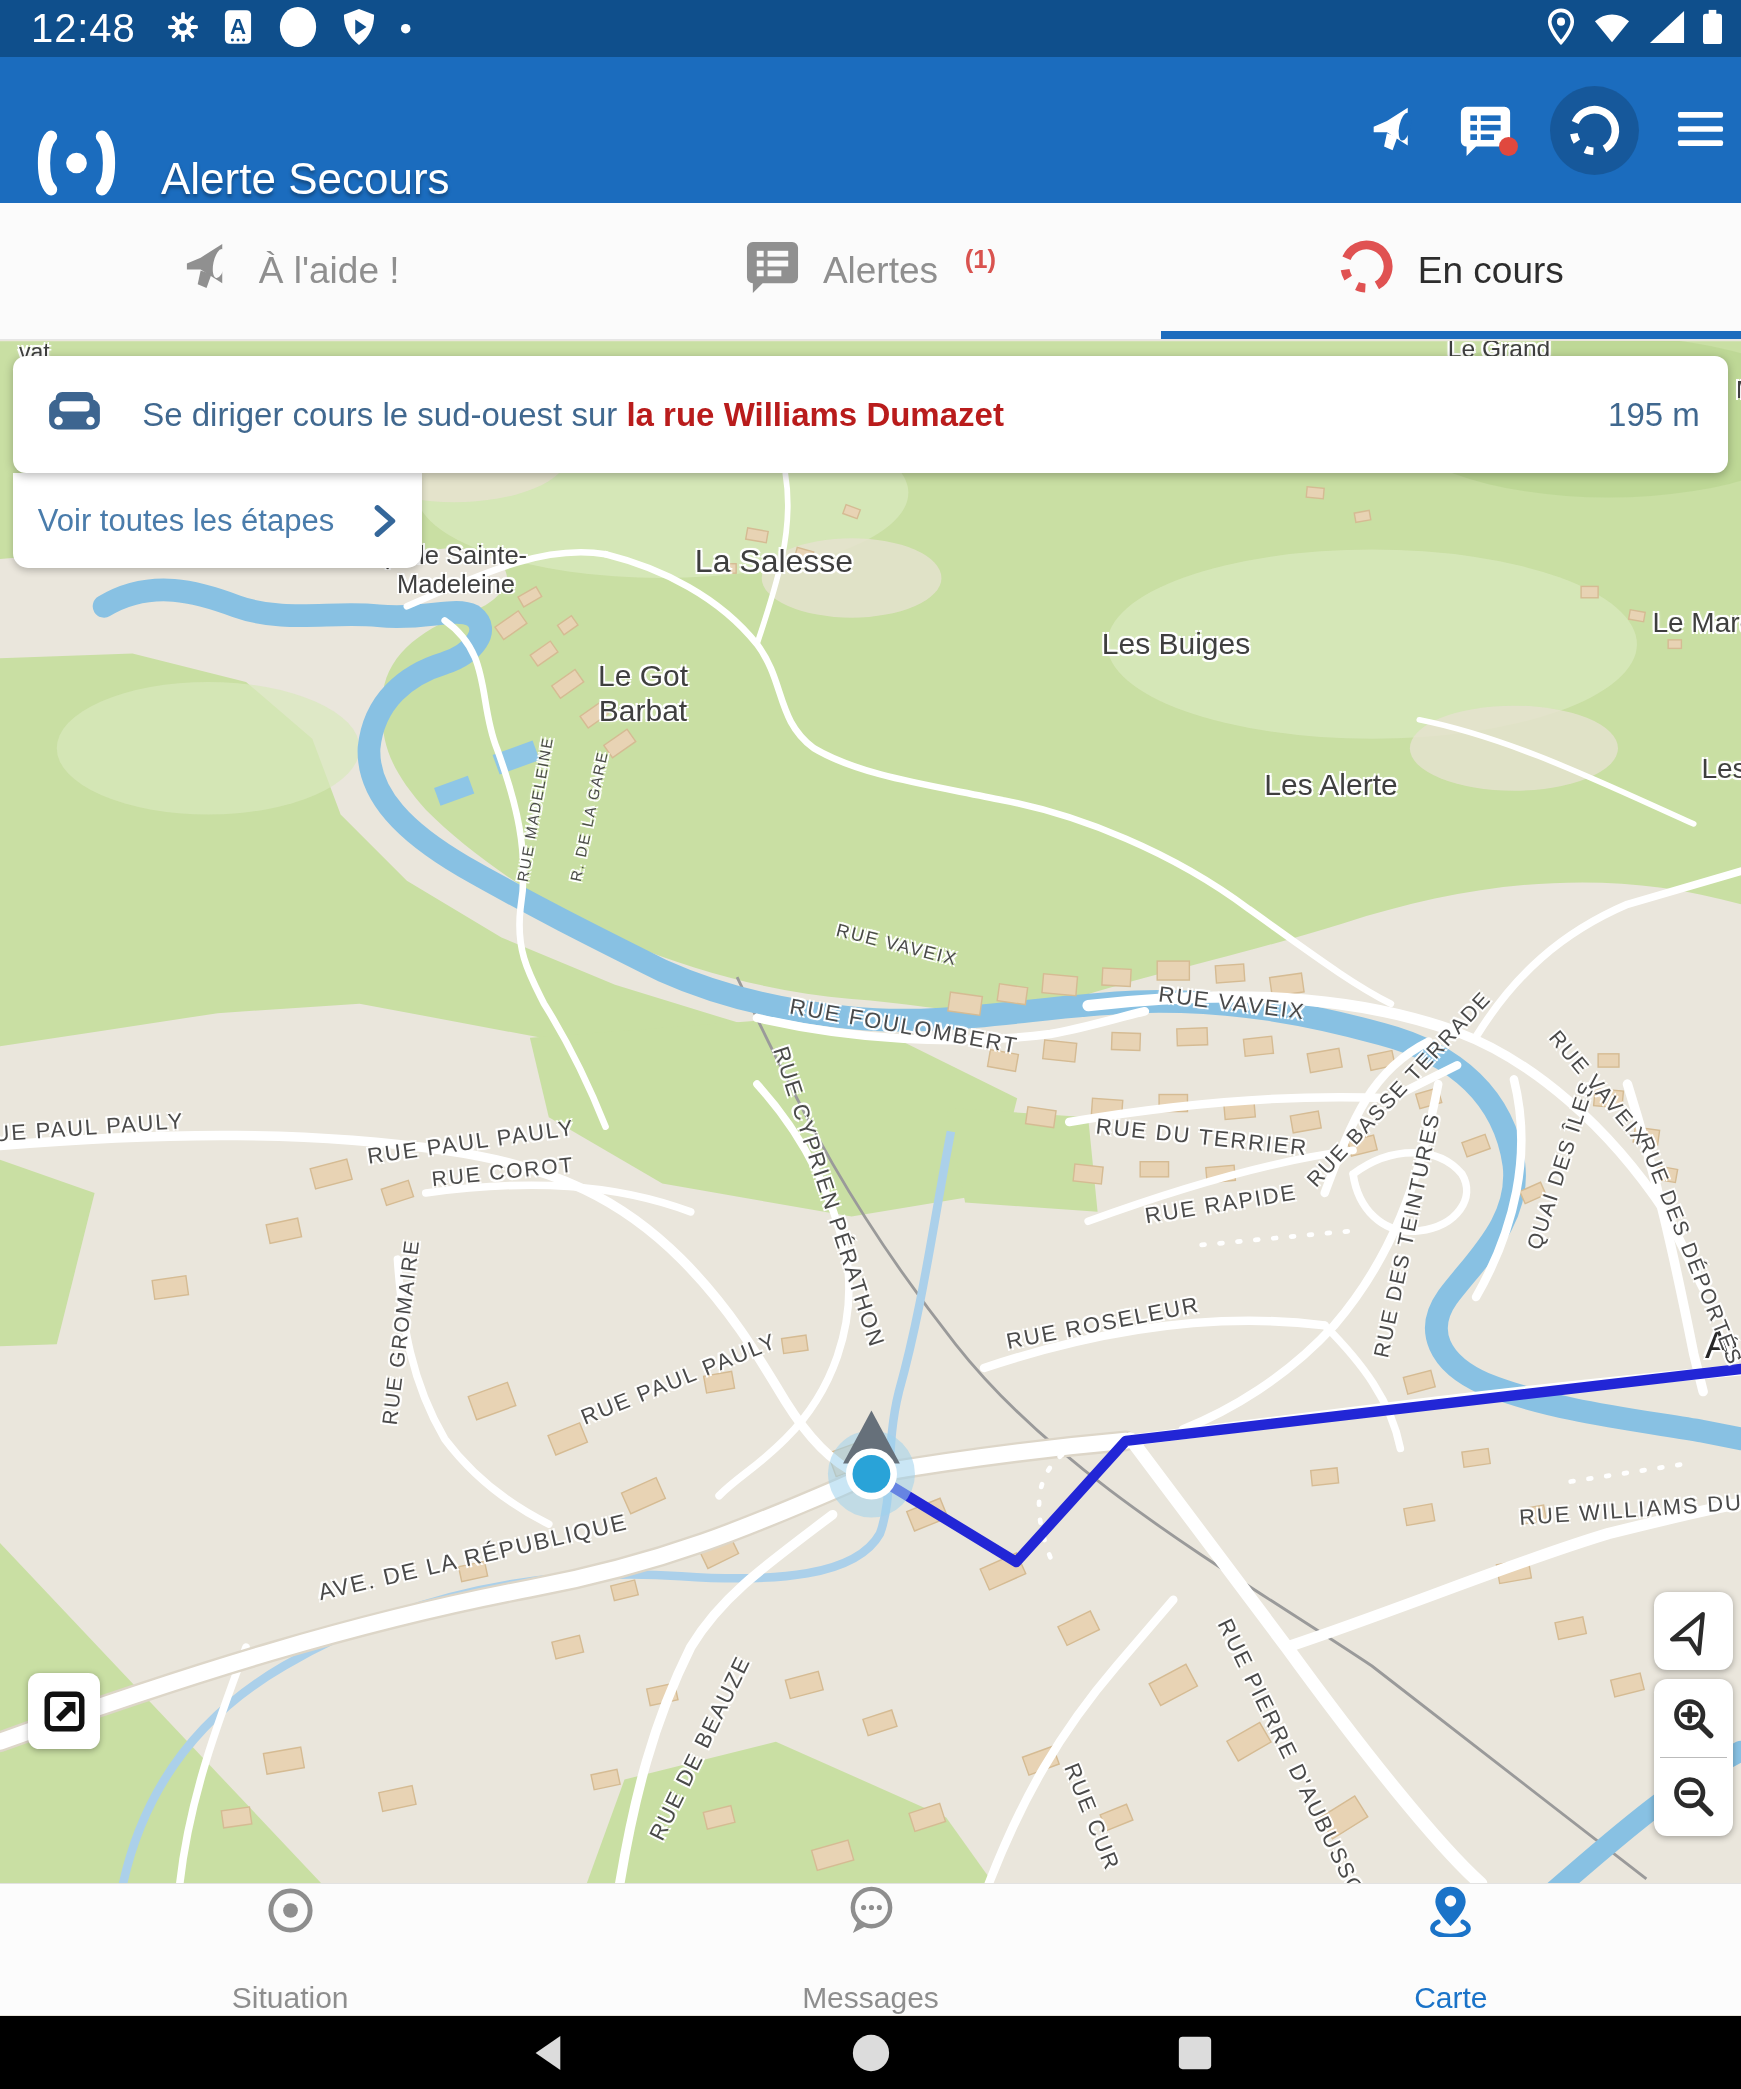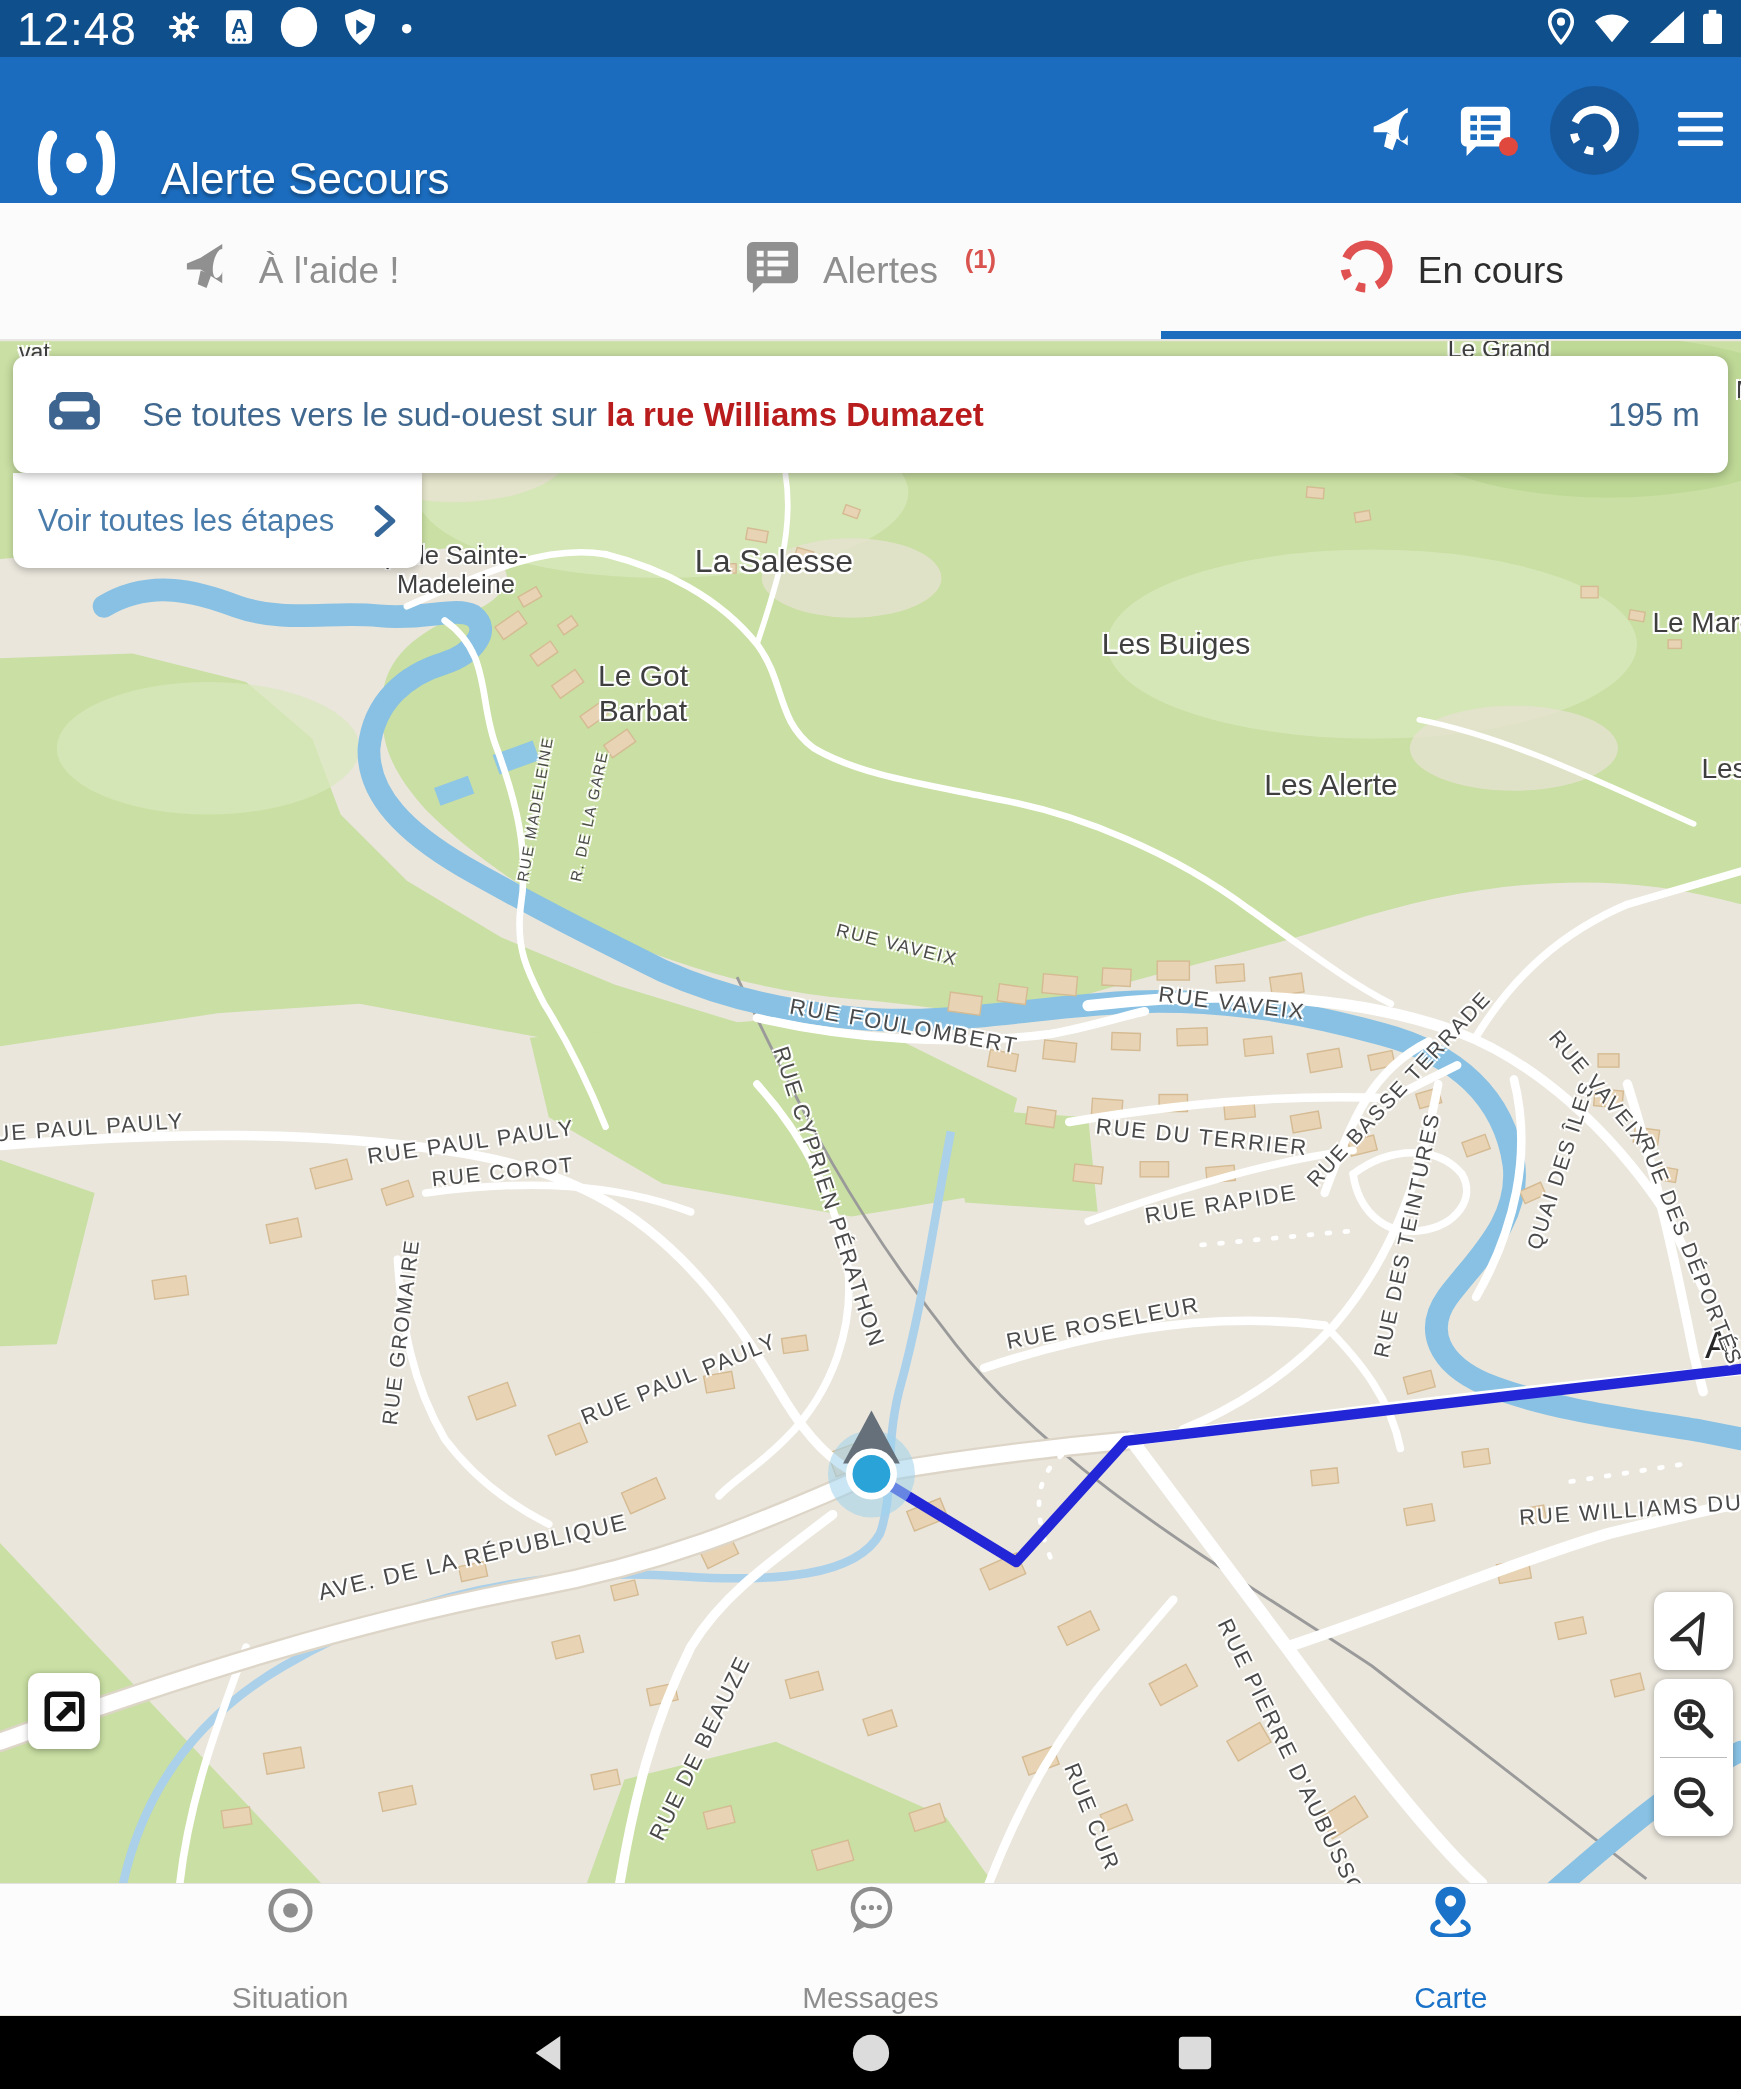--- a/index.html
+++ b/index.html
@@ -3,21 +3,21 @@
 <meta charset="utf-8">
 <style>
   html,body{margin:0;padding:0;background:#000;}
   *{box-sizing:border-box;}
   .screen{position:relative;width:1741px;height:2090px;overflow:hidden;
     font-family:"Liberation Sans",sans-serif;background:#eae6dc;}
 
   
   .statusbar{position:absolute;left:0;top:0;width:1741px;height:57px;background:#0f4f8c;
     display:flex;align-items:center;color:#fff;}
-  .sb-time{font-size:46px;margin-left:17px;font-weight:400;letter-spacing:0.9px;}
+  .sb-time{font-size:40px;margin-left:31px;font-weight:400;letter-spacing:0.9px;}
   .sb-left{display:flex;align-items:center;gap:24.6px;margin-left:30px;}
   .sb-right{position:absolute;right:17px;top:0;height:57px;display:flex;align-items:center;gap:15px;}
 
   
   .appbar{position:absolute;left:0;top:57px;width:1741px;height:147px;background:#1b6cbe;
     display:flex;align-items:flex-end;}
   .app-logo{margin-left:36px;}
   .app-title{color:#fff;font-size:44px;margin-left:44px;font-weight:400;
     text-shadow:0 2.8px 3.8px rgba(0,0,0,.35);}
   .appbar-actions{position:absolute;right:17px;top:0;height:147px;display:flex;align-items:center;gap:38px;}
@@ -487,21 +487,21 @@
     <div class="navcard">
       <span class="caricon">
         <svg width="55" height="47" viewBox="0 0 58 50">
           <rect x="9" y="2" width="40" height="16" rx="7" fill="#3d6590"></rect>
           <rect x="2" y="10" width="54" height="32" rx="9" fill="#3d6590"></rect>
           <rect x="13" y="12" width="32" height="11" rx="4" fill="#fff"></rect>
           <circle cx="12" cy="33" r="4.5" fill="#fff"></circle>
             <circle cx="46" cy="33" r="4.5" fill="#fff"></circle>
         </svg>
       </span>
-      <span class="instr"><span>Se toutes vers le sud-ouest sur </span><b>la rue Williams Dumazet</b></span>
+      <span class="instr"><span>Se diriger cours le sud-ouest sur </span><b>la rue Williams Dumazet</b></span>
       <span class="dist">195 m</span>
     </div>
     <div class="stepscard">
       <span class="lbl">Voir toutes les étapes</span>
       <span class="chev">
         <svg width="28" height="36" viewBox="0 0 30 38">
             <polyline points="8,5 24,19 8,33" fill="none" stroke="#35679a" stroke-width="6" stroke-linecap="round" stroke-linejoin="round"></polyline>
           </svg>
       </span>
     </div>

